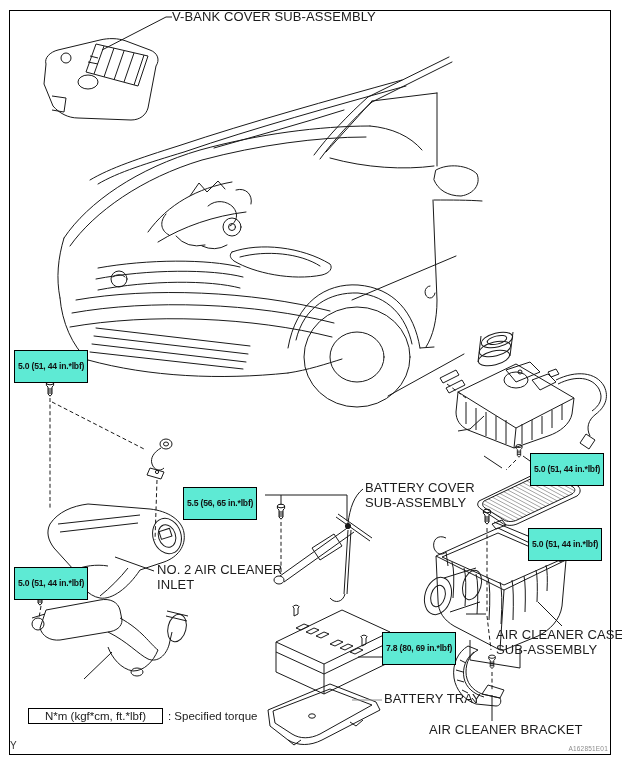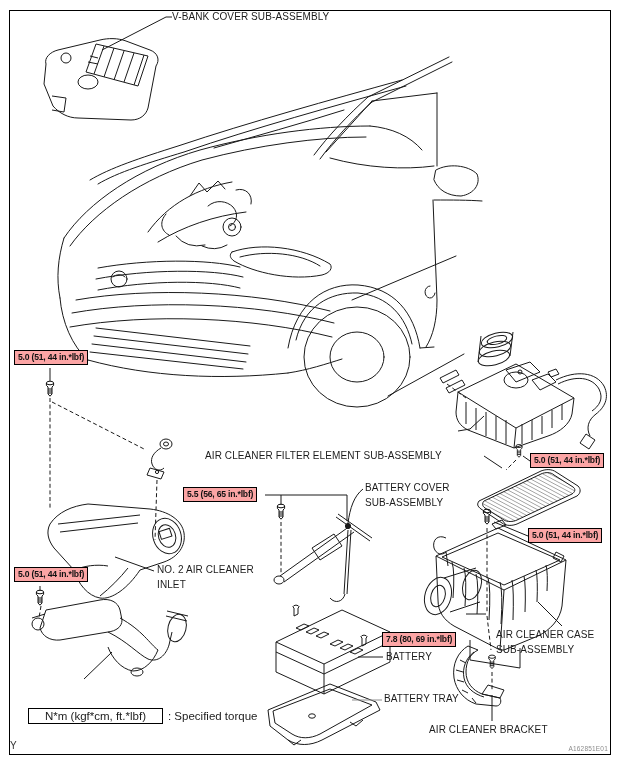--- a/index.html
+++ b/index.html
@@ -1,25 +1,25 @@
 <!DOCTYPE html>
 <html><head>
 <meta charset="utf-8">
 <style>
   html,body{margin:0;padding:0;background:#fff;}
   .page{position:relative;width:622px;height:769px;background:#fff;overflow:hidden;
         font-family:"Liberation Sans",sans-serif;color:#1a1a1a;}
   .frame{position:absolute;left:9px;top:10px;width:602px;height:745px;
          border:1.5px solid #000;box-sizing:border-box;}
   svg.art{position:absolute;left:0;top:0;width:622px;height:769px;}
-  .lbl{position:absolute;font-size:10px;line-height:13px;white-space:nowrap;
+  .lbl{position:absolute;font-size:13px;line-height:13px;white-space:nowrap;
        letter-spacing:.1px;color:#1c1c1c;}
   .lbl .l2{display:block;}
-  .torque{position:absolute;border:1.2px solid #000;background:#fca5a5;
-          font-size:8.6px;font-weight:bold;line-height:11px;padding:1px 3px;
+  .torque{position:absolute;border:1.2px solid #000;background:#5eead4;
+          font-size:8.6px;font-weight:bold;line-height:11px;padding:10px 3px;
           white-space:nowrap;letter-spacing:-.2px;color:#111;}
   .legend{position:absolute;left:28px;top:708px;display:flex;align-items:center;
           font-size:11.5px;white-space:nowrap;color:#1c1c1c;}
   .legend .lbox{border:1px solid #000;padding:1px 16px;margin-right:5px;}
   .pageletter{position:absolute;left:10px;top:740px;font-size:10px;color:#333;}
   .figcode{position:absolute;right:14px;top:745px;font-size:6.5px;letter-spacing:.2px;}
 </style>
 </head>
 <body>
 
@@ -261,21 +261,20 @@
       <path d="M528,536 L494,522"></path>
       <path d="M466,614 L486,614"></path>
       <path d="M538,602 L562,626"></path>
       <path d="M492,695 L492,721"></path>
     </g>
   </svg>
 
   <div class="lbl" style="left:172px;top:10px">V-BANK COVER SUB-ASSEMBLY</div>
 
 
-  <div class="lbl" style="left:205px;top:449px">AIR CLEANER FILTER ELEMENT SUB-ASSEMBLY</div>
 
   <div class="lbl" style="left:365px;top:481px;line-height:14.5px">
     <span class="l2">BATTERY COVER</span>
     <span class="l2">SUB-ASSEMBLY</span>
   </div>
 
   <div class="lbl" style="left:157px;top:562px;line-height:15px">
     <span class="l2">NO. 2 AIR CLEANER</span>
     <span class="l2">INLET</span>
   </div>

